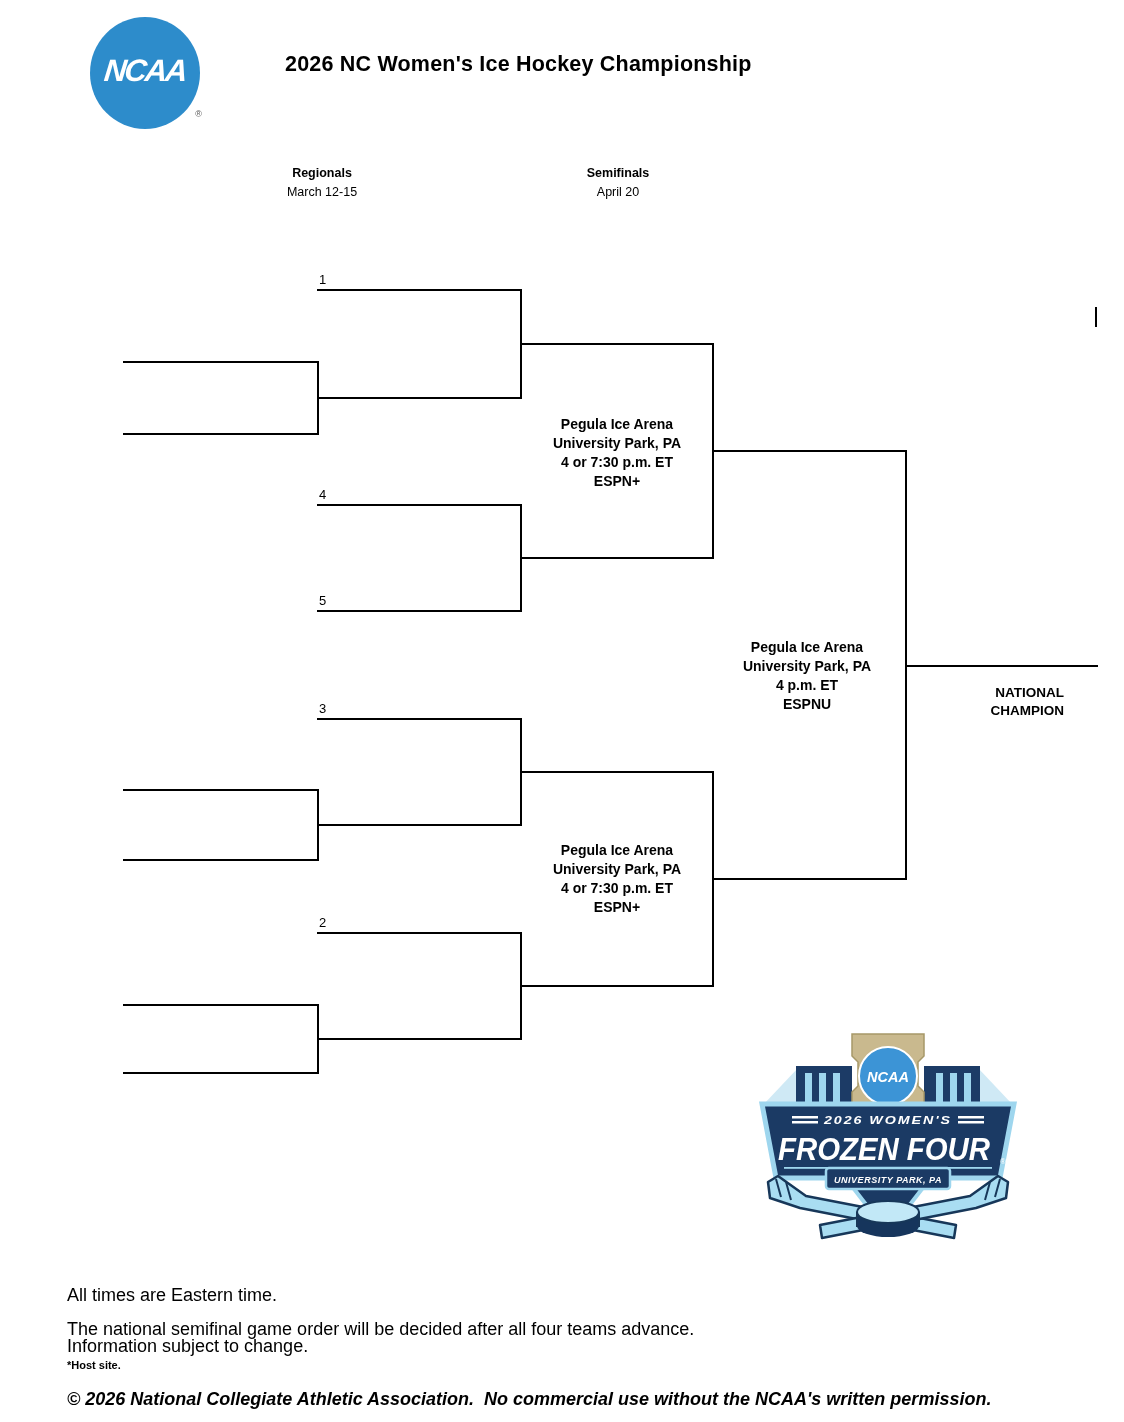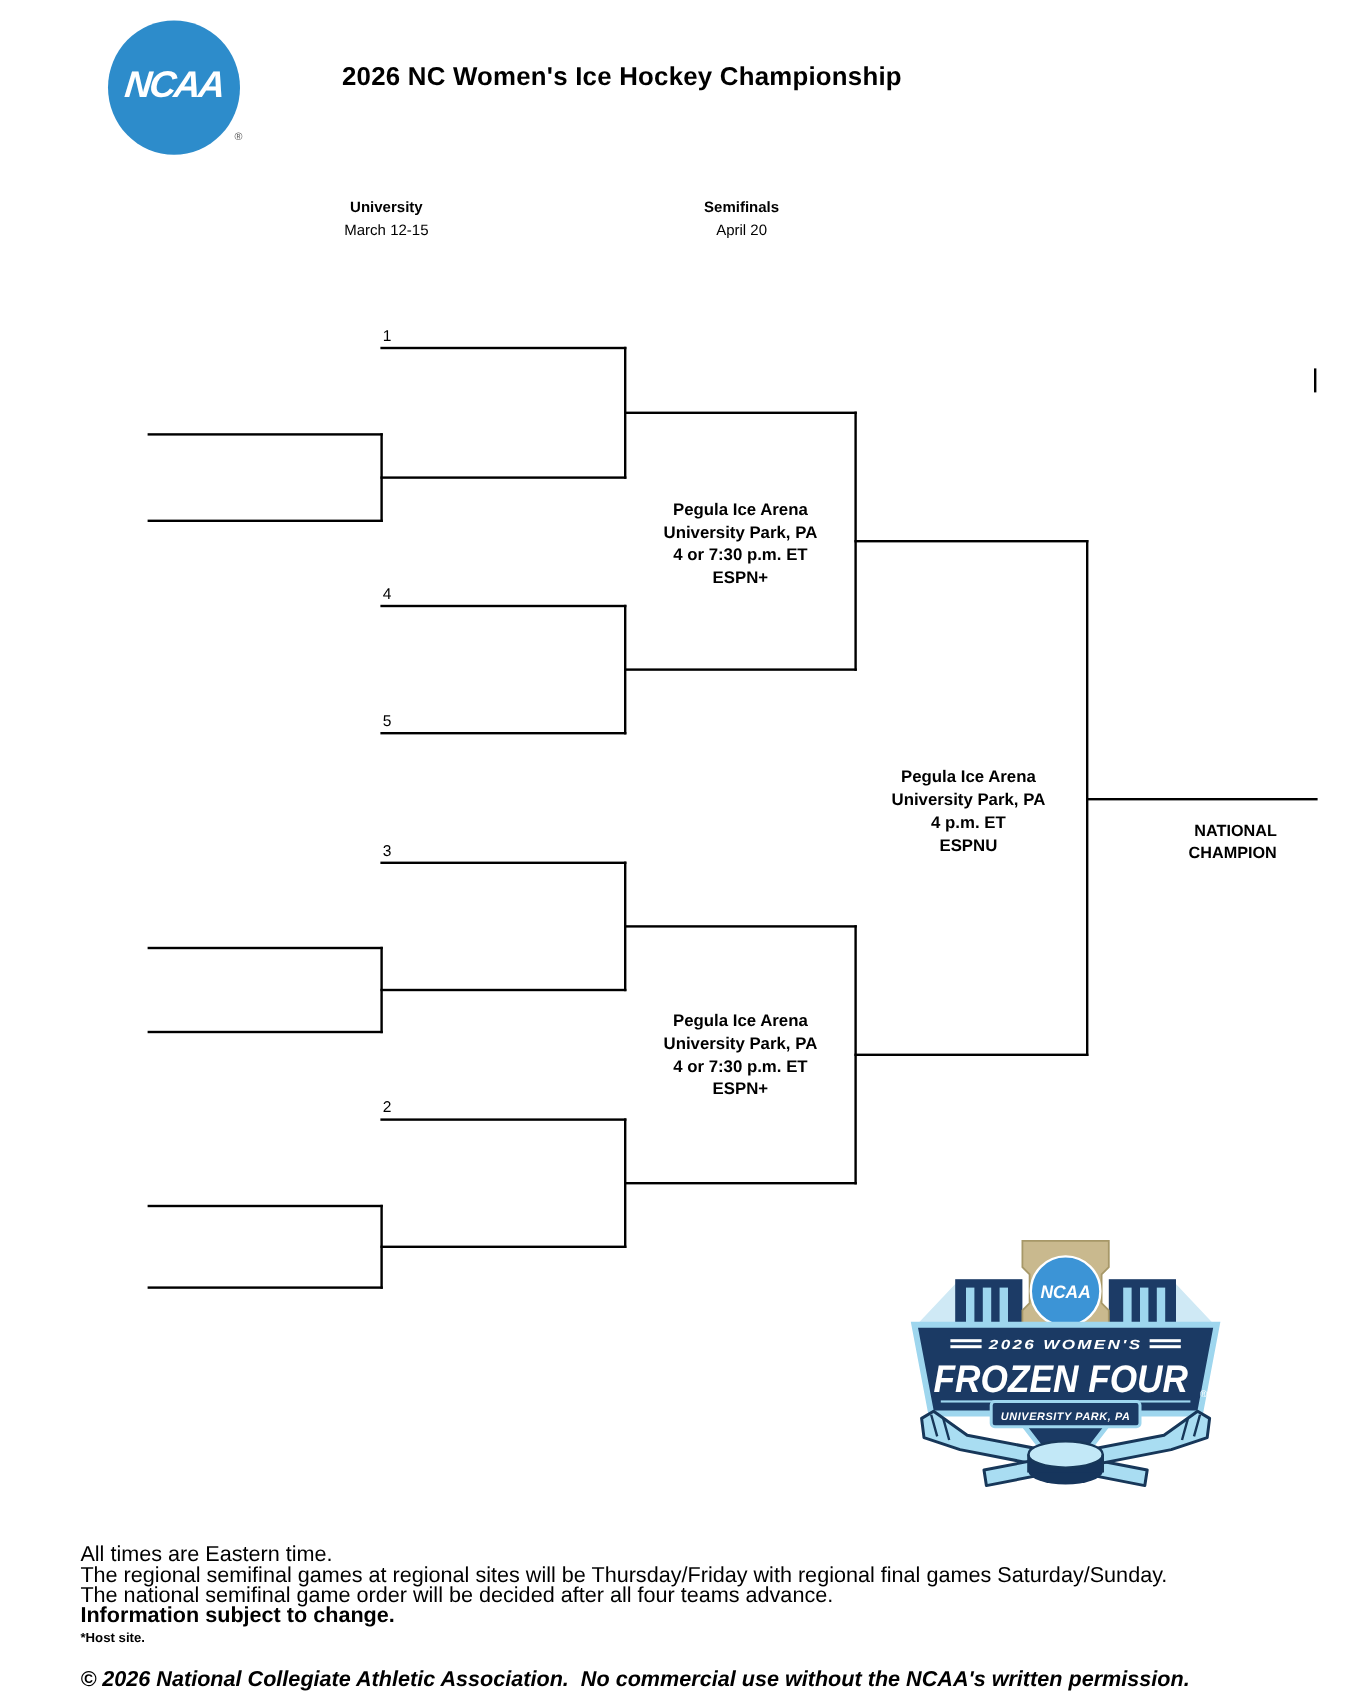--- a/index.html
+++ b/index.html
@@ -42,21 +42,21 @@
 <div id="canvas">
 
   <div class="ncaa-logo">
     <div class="word">NCAA</div>
     <div class="reg">®</div>
   </div>
 
   <div class="title">2026 NC Women's Ice Hockey Championship</div>
 
   <div class="col-head" style="left:212px;top:164px;">
-    <div class="lbl">University</div>
+    <div class="lbl">Regionals</div>
     <div>March 12-15</div>
   </div>
   <div class="col-head" style="left:508px;top:164px;">
     <div class="lbl">Semifinals</div>
     <div>April 20</div>
   </div>
 
   <div class="seed" style="left:319px;top:271px;">1</div>
   <div class="seed" style="left:319px;top:486px;">4</div>
   <div class="seed" style="left:319px;top:592px;">5</div>
@@ -166,19 +166,18 @@
       <text x="140" y="157" text-anchor="middle" font-family="Liberation Sans,sans-serif" font-size="9" font-weight="bold" font-style="italic" fill="#ffffff" letter-spacing="0.5" textLength="108" lengthAdjust="spacingAndGlyphs">UNIVERSITY PARK, PA</text>
 
       <ellipse cx="140" cy="200" rx="31" ry="11" fill="#16355C"></ellipse>
       <rect x="109" y="186" width="62" height="15" fill="#16355C"></rect>
       <ellipse cx="140" cy="186" rx="31" ry="11" fill="#C2E8F7" stroke="#173759" stroke-width="2"></ellipse>
       <path d="M109,186 L109,201 M171,186 L171,201" stroke="#173759" stroke-width="2"></path>
     </svg>
   </div>
 
   <div class="note" style="top:1287px;">All times are Eastern time.</div>
-  <div class="note" style="top:1304px;">The regional semifinal games at regional sites will be Thursday/Friday with regional final games Saturday/Sunday.</div>
   <div class="note" style="top:1321px;">The national semifinal game order will be decided after all four teams advance.</div>
-  <div class="note" style="top:1338px;font-weight:bold;">Information subject to change.</div>
+  <div class="note" style="top:1338px;">Information subject to change.</div>
   <div class="note small" style="top:1357px;">*Host site.</div>
   <div class="note bold" style="top:1391px;font-style:italic;">© 2026 National Collegiate Athletic Association.  No commercial use without the NCAA's written permission.</div>
 
 </div>
 
 </body></html>

